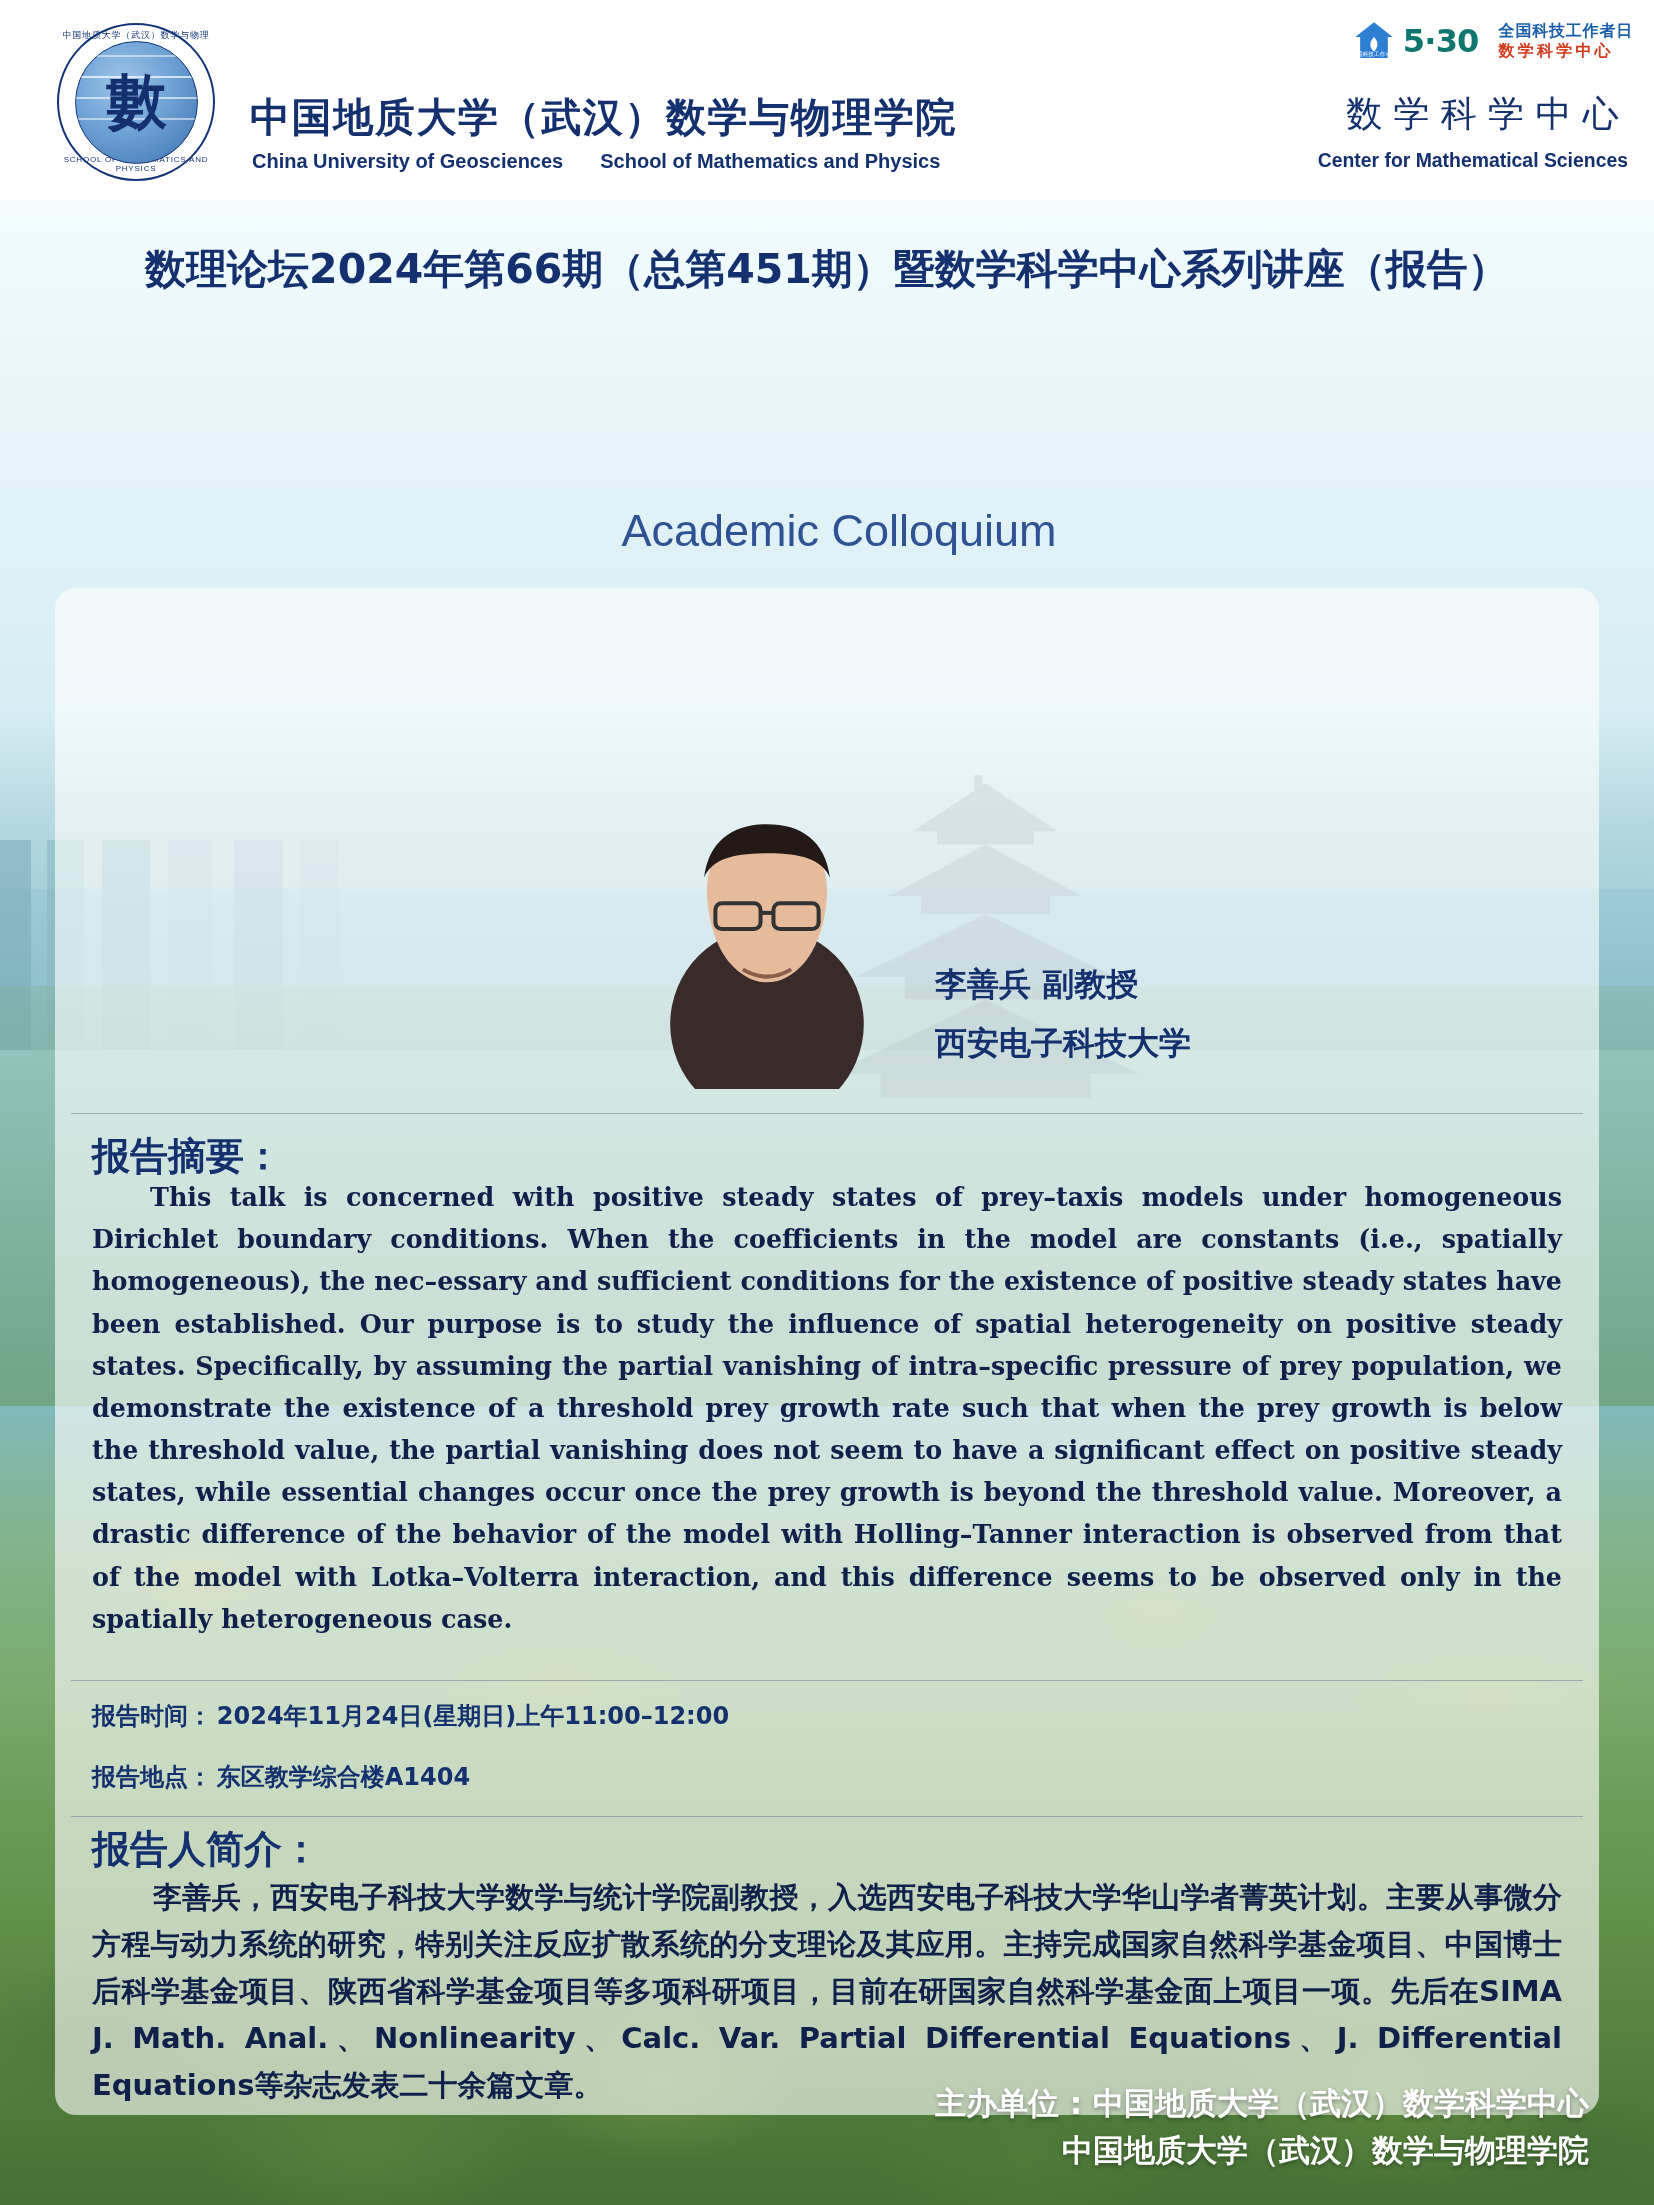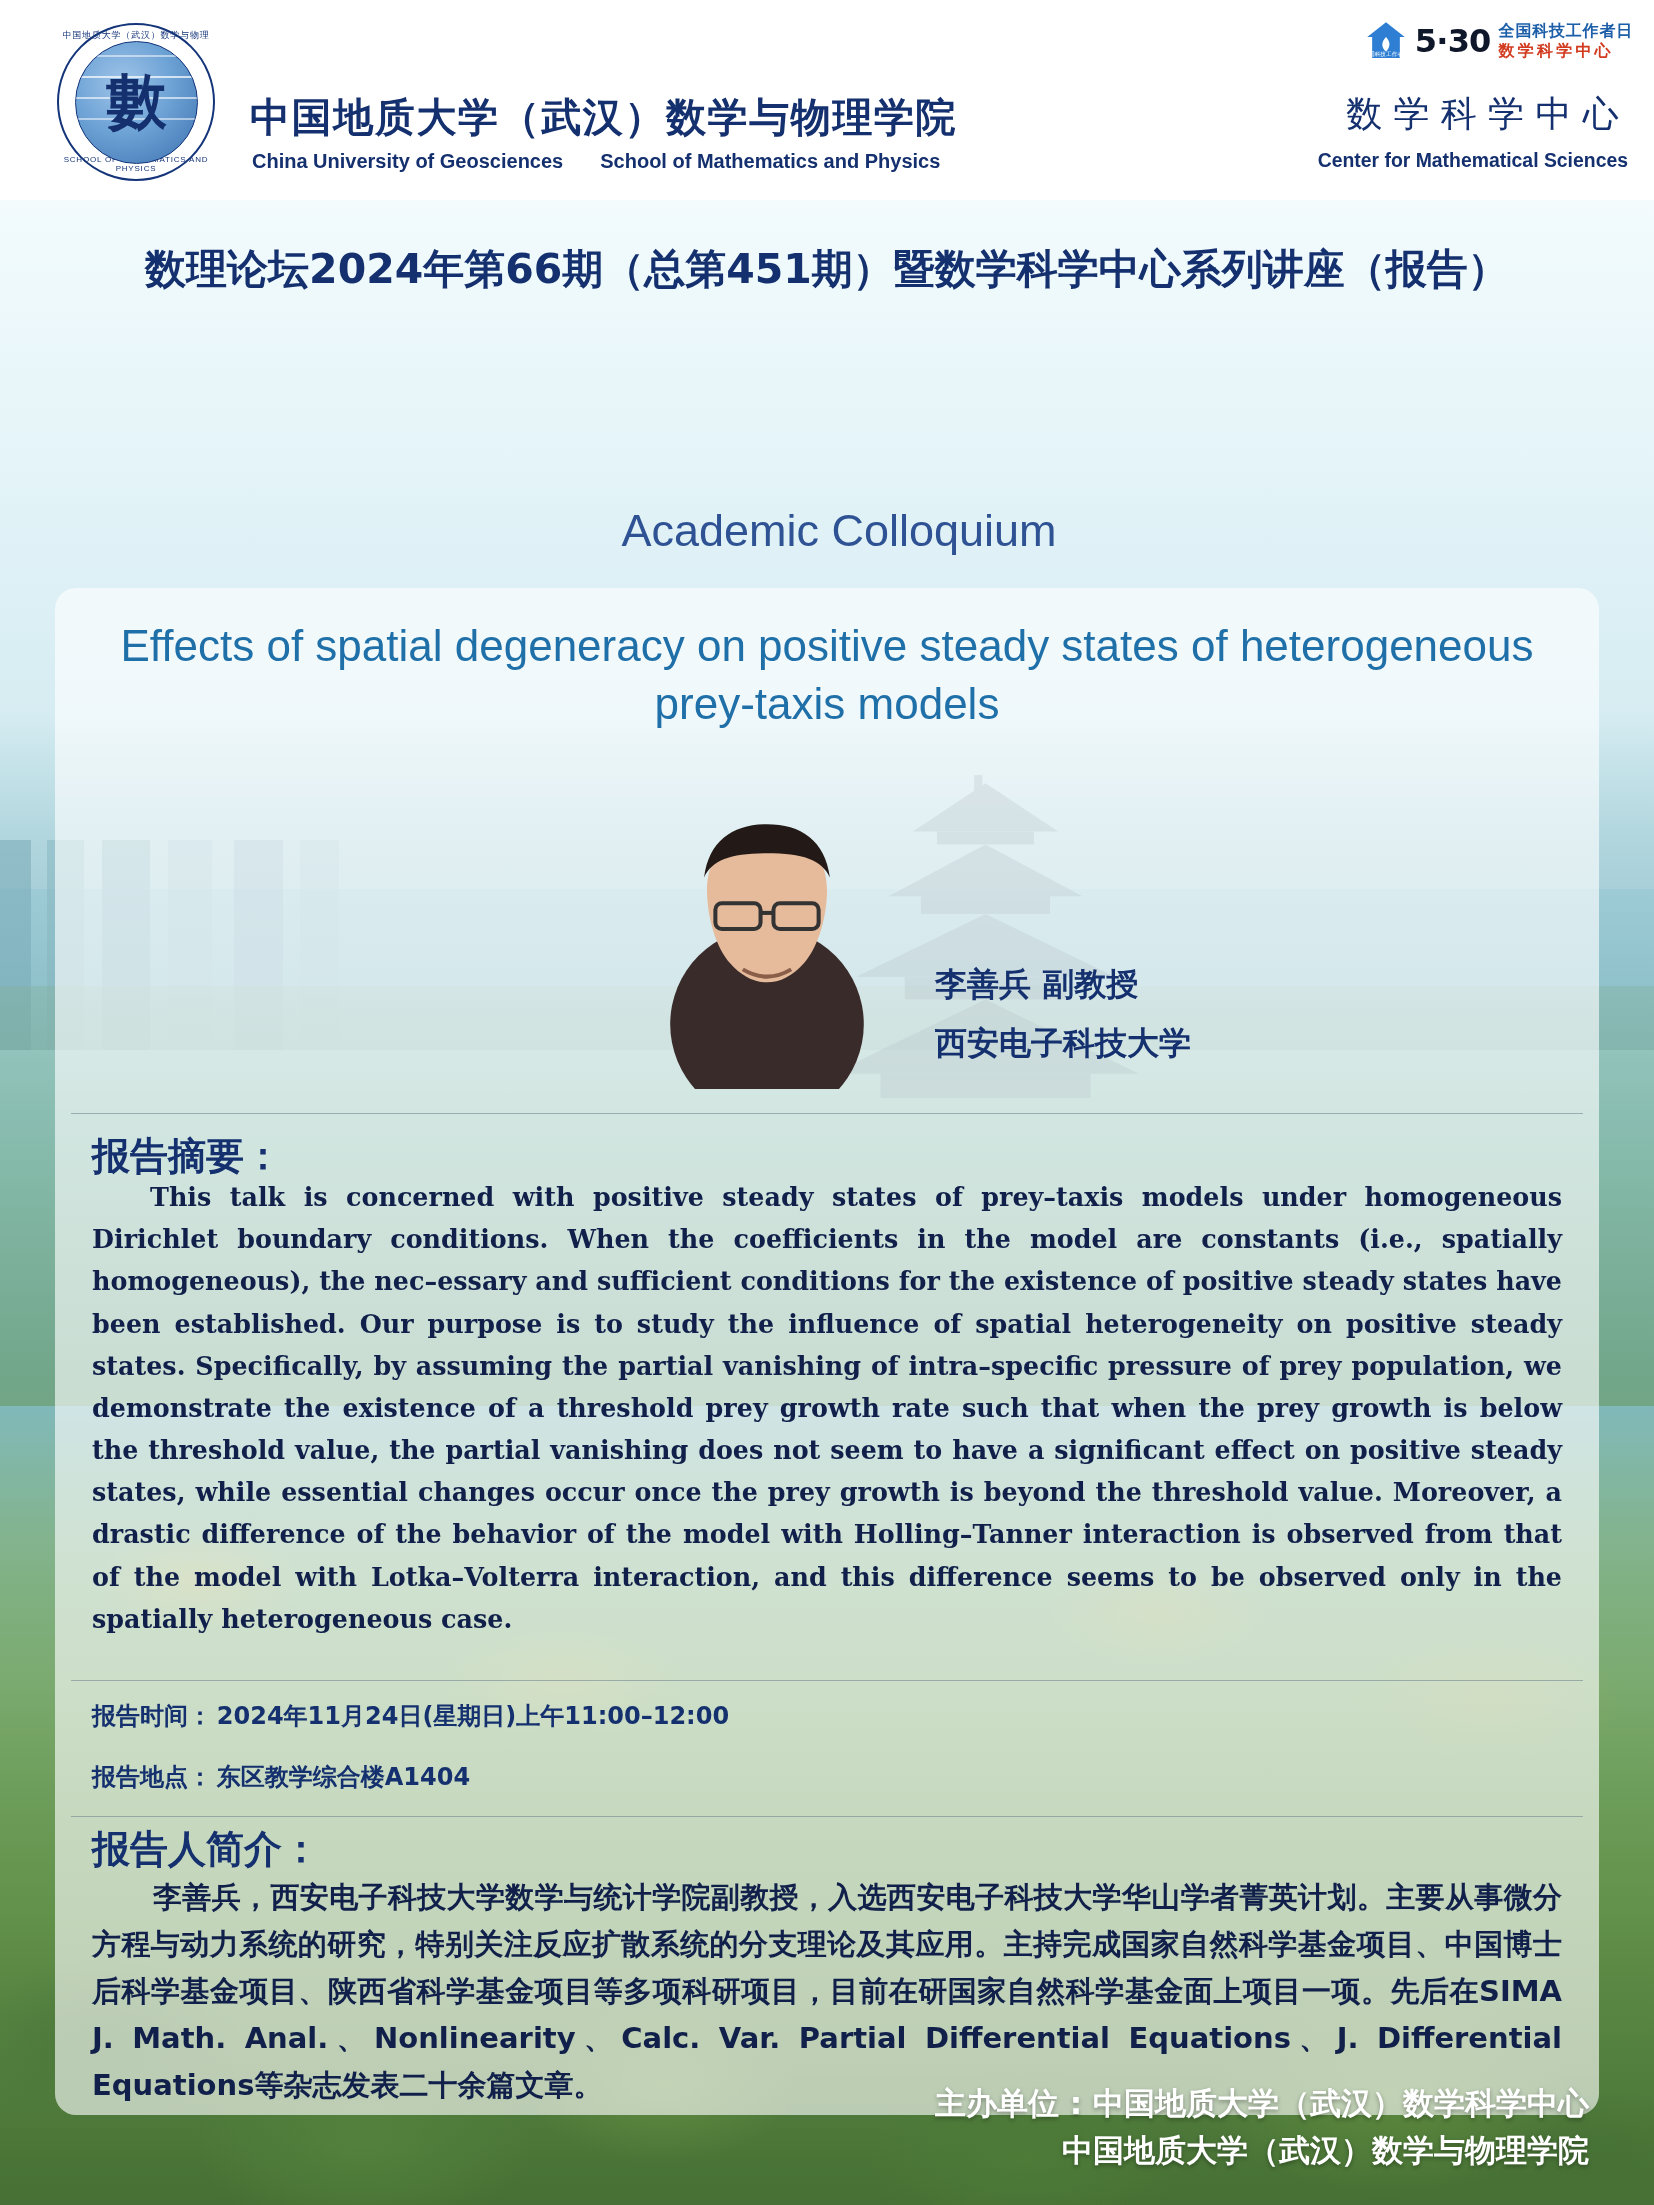--- a/index.html
+++ b/index.html
@@ -163,23 +163,23 @@
   }
   .badge-icon {
     width: 44px; height: 44px;
     margin-right: 6.5px;
     position: relative;
   }
   .badge-date {
     font-family: "DejaVu Sans", sans-serif;
     font-size: 32px;
     font-weight: 700;
-    color: #0f172a;
+    color: #0f766e;
     letter-spacing: -0.8px;
-    margin-right: 8px;
+    margin-right: 20px;
   }
   .badge-text {
     line-height: 1.25;
   }
   .badge-text .l1 {
     font-size: 16px; font-weight: 700; color: #1c5fa8; letter-spacing: 0.8px;
   }
   .badge-text .l2 {
     font-size: 16px; font-weight: 700; color: #d23b1f; letter-spacing: 3.2px;
   }
@@ -415,21 +415,20 @@
 
     <div class="cms-name">数学科学中心</div>
     <div class="cms-name-en">Center for Mathematical Sciences</div>
   </div>
 
   <div class="series-title">数理论坛2024年第66期（总第451期）暨数学科学中心系列讲座（报告）</div>
   <div class="colloquium-en">Academic Colloquium</div>
 
   <div class="card">
 
-    <div class="talk-title">Effects of spatial degeneracy on positive steady states of heterogeneous prey-taxis models</div>
 
     <div class="speaker-block">
       <div class="photo">
         <svg viewBox="0 0 300 380" width="242" height="307">
           <rect x="0" y="0" width="300" height="380" fill="none"></rect>
           <ellipse cx="150" cy="300" rx="120" ry="120" fill="#3a2b2b"></ellipse>
           <path d="M150 60 c-52 0 -78 36 -74 84 c2 30 12 62 28 80 c14 16 30 24 46 24 s32-8 46-24 c16-18 26-50 28-80 c4-48-22-84-74-84z" fill="#e6bb9b"></path>
           <path d="M72 118 c6-46 36-66 78-66 s72 20 78 66 c-10-22-34-30-78-30 s-68 8-78 30z" fill="#231a17"></path>
           <rect x="86" y="150" width="56" height="32" rx="8" fill="none" stroke="#333" stroke-width="5"></rect>
           <rect x="158" y="150" width="56" height="32" rx="8" fill="none" stroke="#333" stroke-width="5"></rect>

